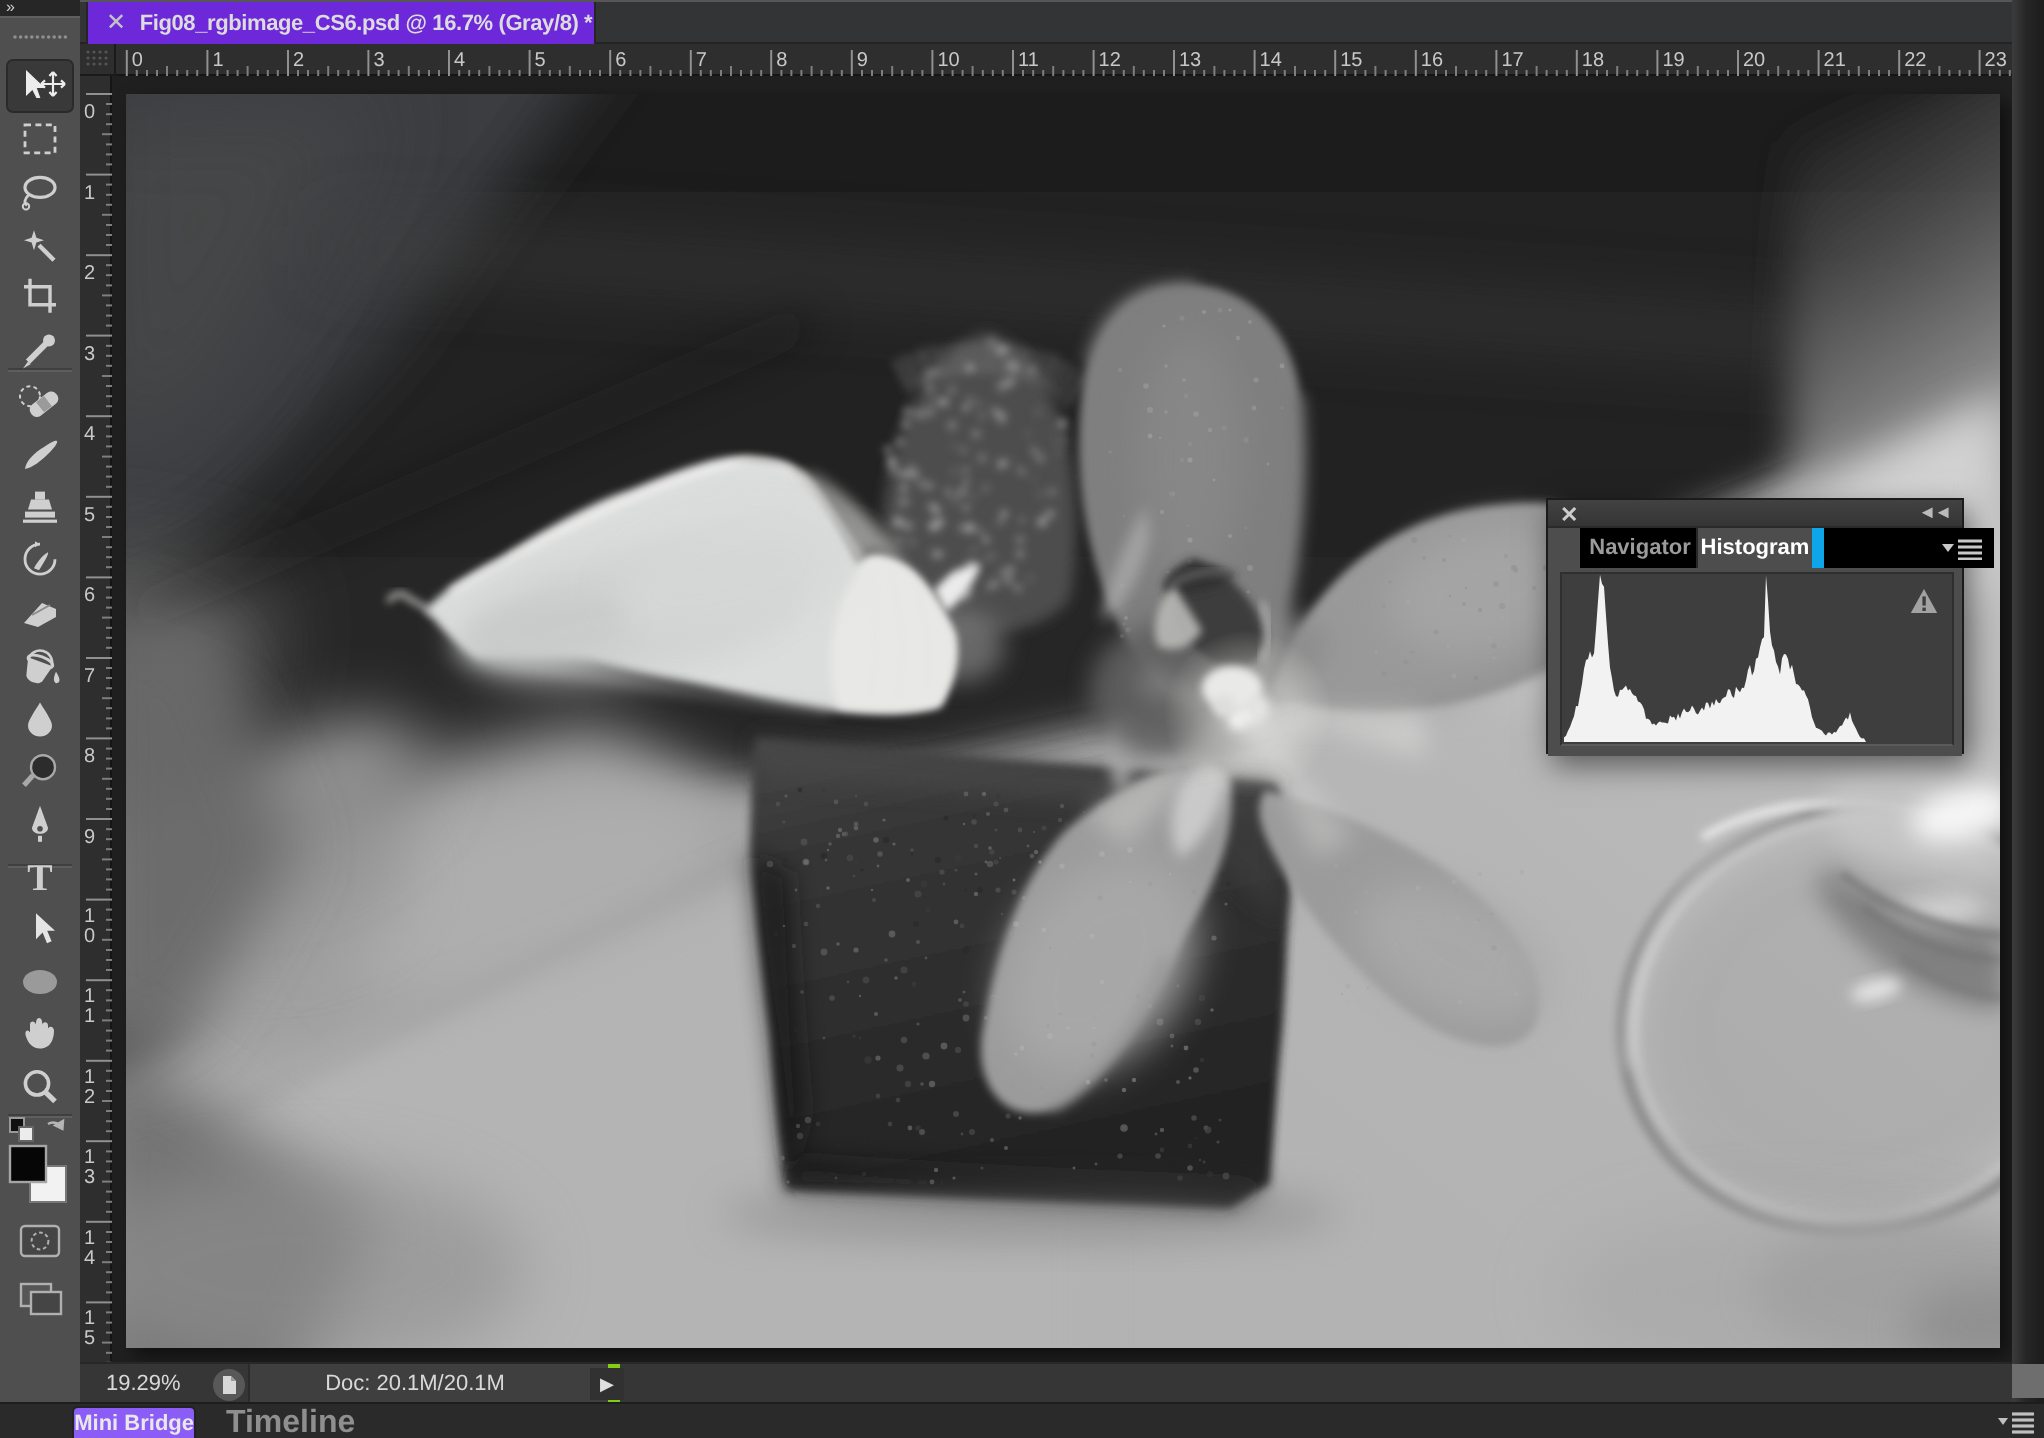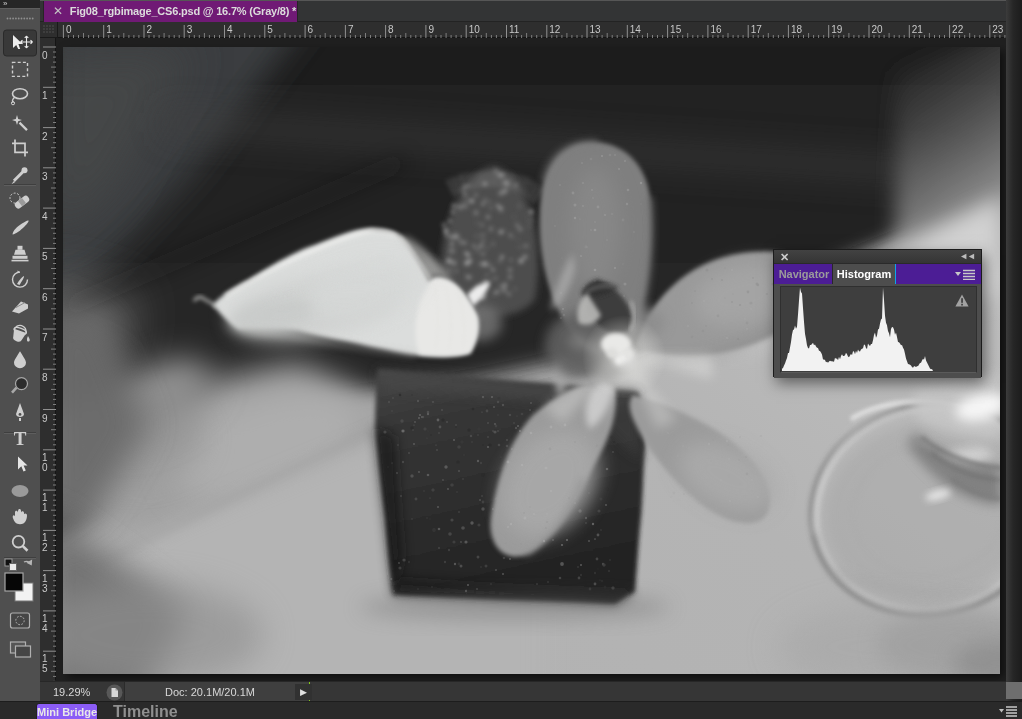--- a/index.html
+++ b/index.html
@@ -1,43 +1,43 @@
 <!DOCTYPE html>
 <html><head><meta charset="utf-8"><style>
 *{margin:0;padding:0;box-sizing:border-box}
 html,body{width:1022px;height:719px;overflow:hidden;background:#4f4f4f;font-family:"Liberation Sans",sans-serif;position:relative}
 .abs{position:absolute}
 #tabrow{left:40px;top:0;width:966px;height:22px;background:#333435;border-top:1px solid #565656;border-bottom:1px solid #232323}
-#doctab{position:absolute;left:3px;top:0;width:255px;height:22px;background:#701a75;border-right:1px solid #252525;border-left:1px solid #252525;color:#dcdcdc;font-size:11px;font-weight:bold;letter-spacing:-0.2px;line-height:21px;white-space:nowrap;overflow:hidden}
+#doctab{position:absolute;left:3px;top:0;width:255px;height:22px;background:#6d28d9;border-right:1px solid #252525;border-left:1px solid #252525;color:#dcdcdc;font-size:11px;font-weight:bold;letter-spacing:-0.2px;line-height:21px;white-space:nowrap;overflow:hidden}
 #doctab .x{display:inline-block;margin:0 7px 0 9px;color:#c4c4c4;font-weight:normal;font-size:12px}
 #minibar{left:0;top:0;width:40px;height:8px;background:#262626;color:#cfcfcf;font-size:8px;line-height:8px;padding-left:3px;letter-spacing:-1px}
 #toolbar{left:0;top:8px;width:40px;height:693px;background:#4f4f4f;border-top:1px solid #5e5e5e}
 #cornerbox{left:40px;top:22px;width:18px;height:16px;background:#2e2e2e;border-right:1px solid #1a1a1a;border-bottom:1px solid #1a1a1a}
 #topruler{left:58px;top:22px;width:948px;height:16px;background:#2e2e2e;border-bottom:1px solid #151515}
 #leftruler{left:40px;top:38px;width:16px;height:643px;background:#2e2e2e;border-right:1px solid #151515}
 #canvas{left:56px;top:38px;width:950px;height:643px;background:#202020}
 #photowrap{position:absolute;left:7px;top:9px;width:937px;height:627px;box-shadow:4px 4px 9px rgba(0,0,0,0.55)}
 #rightstrip{left:1006px;top:0;width:16px;height:719px;background:linear-gradient(to right,#3c3c3c 0%,#262626 45%,#1c1c1c 100%)}
 #gripsq{left:1006px;top:682px;width:16px;height:17px;background:#6e6e6e}
 #statusbar{left:40px;top:681px;width:966px;height:20px;background:#363636;border-top:1px solid #272727;color:#d8d8d8;font-size:11px}
 #zoomtxt{position:absolute;left:13px;top:4px}
-#docstrip{position:absolute;left:84px;top:0;width:186px;height:20px;background:#3f3f3f;border-left:1px solid #2b2b2b;border-right:1px solid #84cc16;text-align:center;text-indent:-14px;line-height:20px}
+#docstrip{position:absolute;left:84px;top:0;width:186px;height:20px;background:#3f3f3f;border-left:1px solid #2b2b2b;border-right:6px solid #84cc16;text-align:center;text-indent:-14px;line-height:20px}
 #arrbtn{position:absolute;left:255px;top:2px;width:17px;height:16px;background:#313131;color:#e0e0e0;font-size:9px;text-align:center;line-height:16px}
 #bottombar{left:0;top:701px;width:1022px;height:18px;background:#2a2a2a;border-top:1px solid #1d1d1d}
 #mbtab{position:absolute;left:36px;top:1px;width:62px;height:17px;background:#8b5cf6;border-radius:3px 3px 0 0;color:#e8e8e8;font-size:11px;font-weight:bold;text-align:right;line-height:17px;border:1px solid #222;border-bottom:none}
 #tltab{position:absolute;left:113px;top:2px;color:#8f8f8f;font-size:16px;font-weight:bold;line-height:16px}
 #pmenu2{position:absolute;right:4px;top:3px}
 #histpanel{left:773px;top:249px;width:209px;height:128px;background:#4d4d4d;border:1px solid #1b1b1b;box-shadow:3px 6px 14px rgba(0,0,0,0.5)}
 #phead{position:absolute;left:0;top:0;width:100%;height:14px;background:linear-gradient(#424242,#353535);border-bottom:1px solid #2a2a2a}
 #phead .x{position:absolute;left:6px;top:1px;color:#cccccc;font-size:11px;font-weight:bold}
 #phead .coll{position:absolute;right:6px;top:1px;color:#bbbbbb;font-size:9px;letter-spacing:-1px}
-#ptabs{position:absolute;left:0;top:14px;width:100%;height:20px;background:#4c1d95}
+#ptabs{position:absolute;left:16px;top:14px;width:100%;height:20px;background:#000000}
 .ptab{position:absolute;top:0;height:20px;font-size:11px;font-weight:bold;text-align:center;line-height:20px}
 #ptnav{left:2px;width:57px;color:#9b9b9b;border-right:1px solid #282828}
-#pthist{left:59px;width:63px;color:#ffffff;background:#4d4d4d;border-right:1px solid #0ea5e9}
+#pthist{left:59px;width:63px;color:#ffffff;background:#4d4d4d;border-right:6px solid #0ea5e9}
 #pbody{position:absolute;left:0;top:34px;width:100%;height:94px;background:#4d4d4d}
 #hwell{position:absolute;left:6px;top:2px;width:197px;height:87px;background:#3e3e3e;border:1px solid #2f2f2f;border-bottom-color:#5a5a5a}
 </style></head><body>
 
 <div class="abs" id="canvas">
     <div id="photowrap"><svg id="photo" width="937" height="627" viewBox="0 0 937 627">
 <defs>
 <filter id="b2" x="-30%" y="-30%" width="160%" height="160%">
             <feGaussianBlur stdDeviation="2"></feGaussianBlur>
           </filter>

